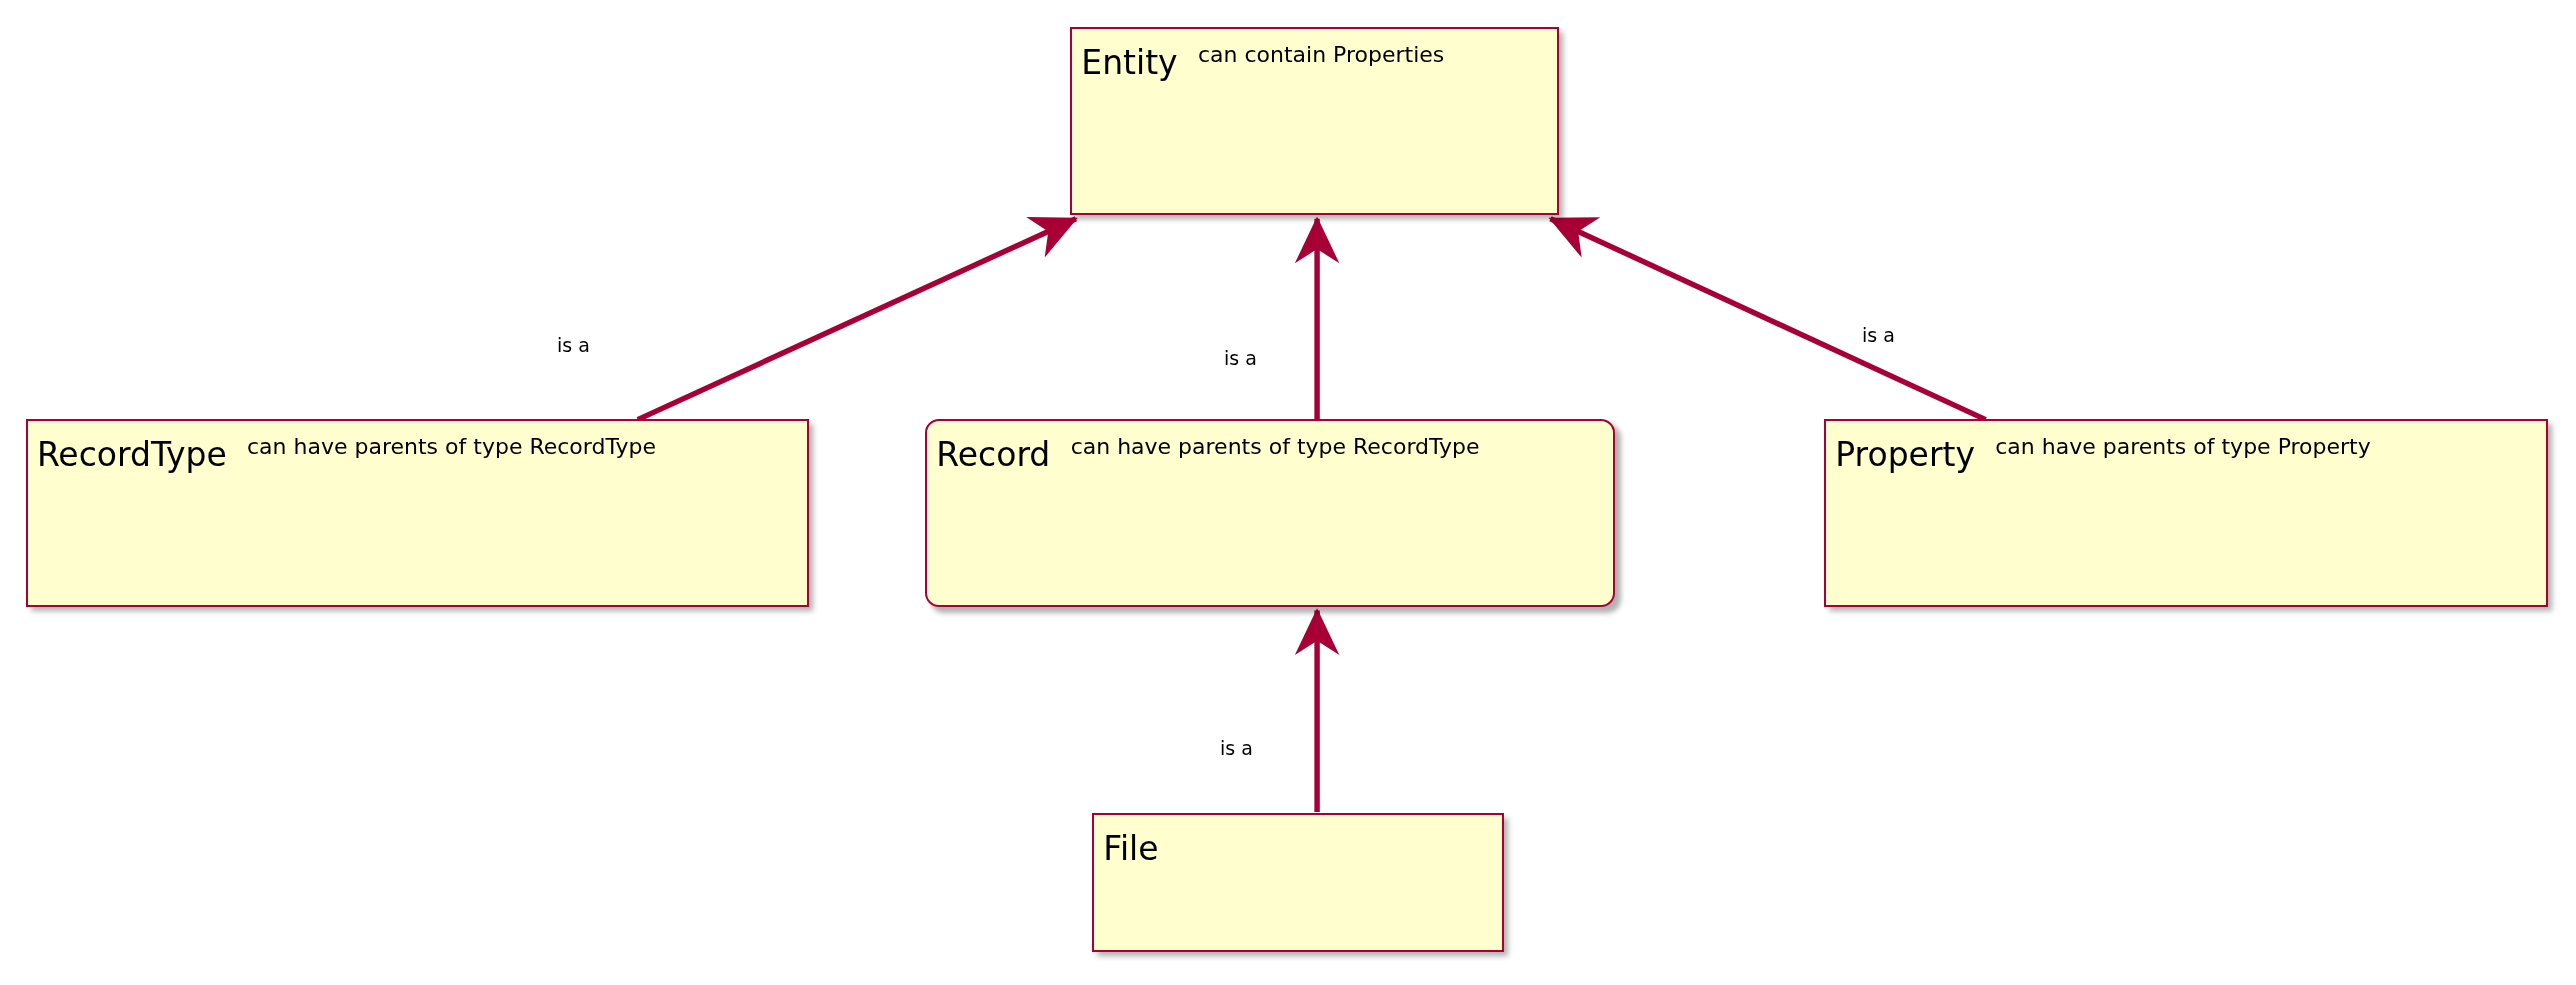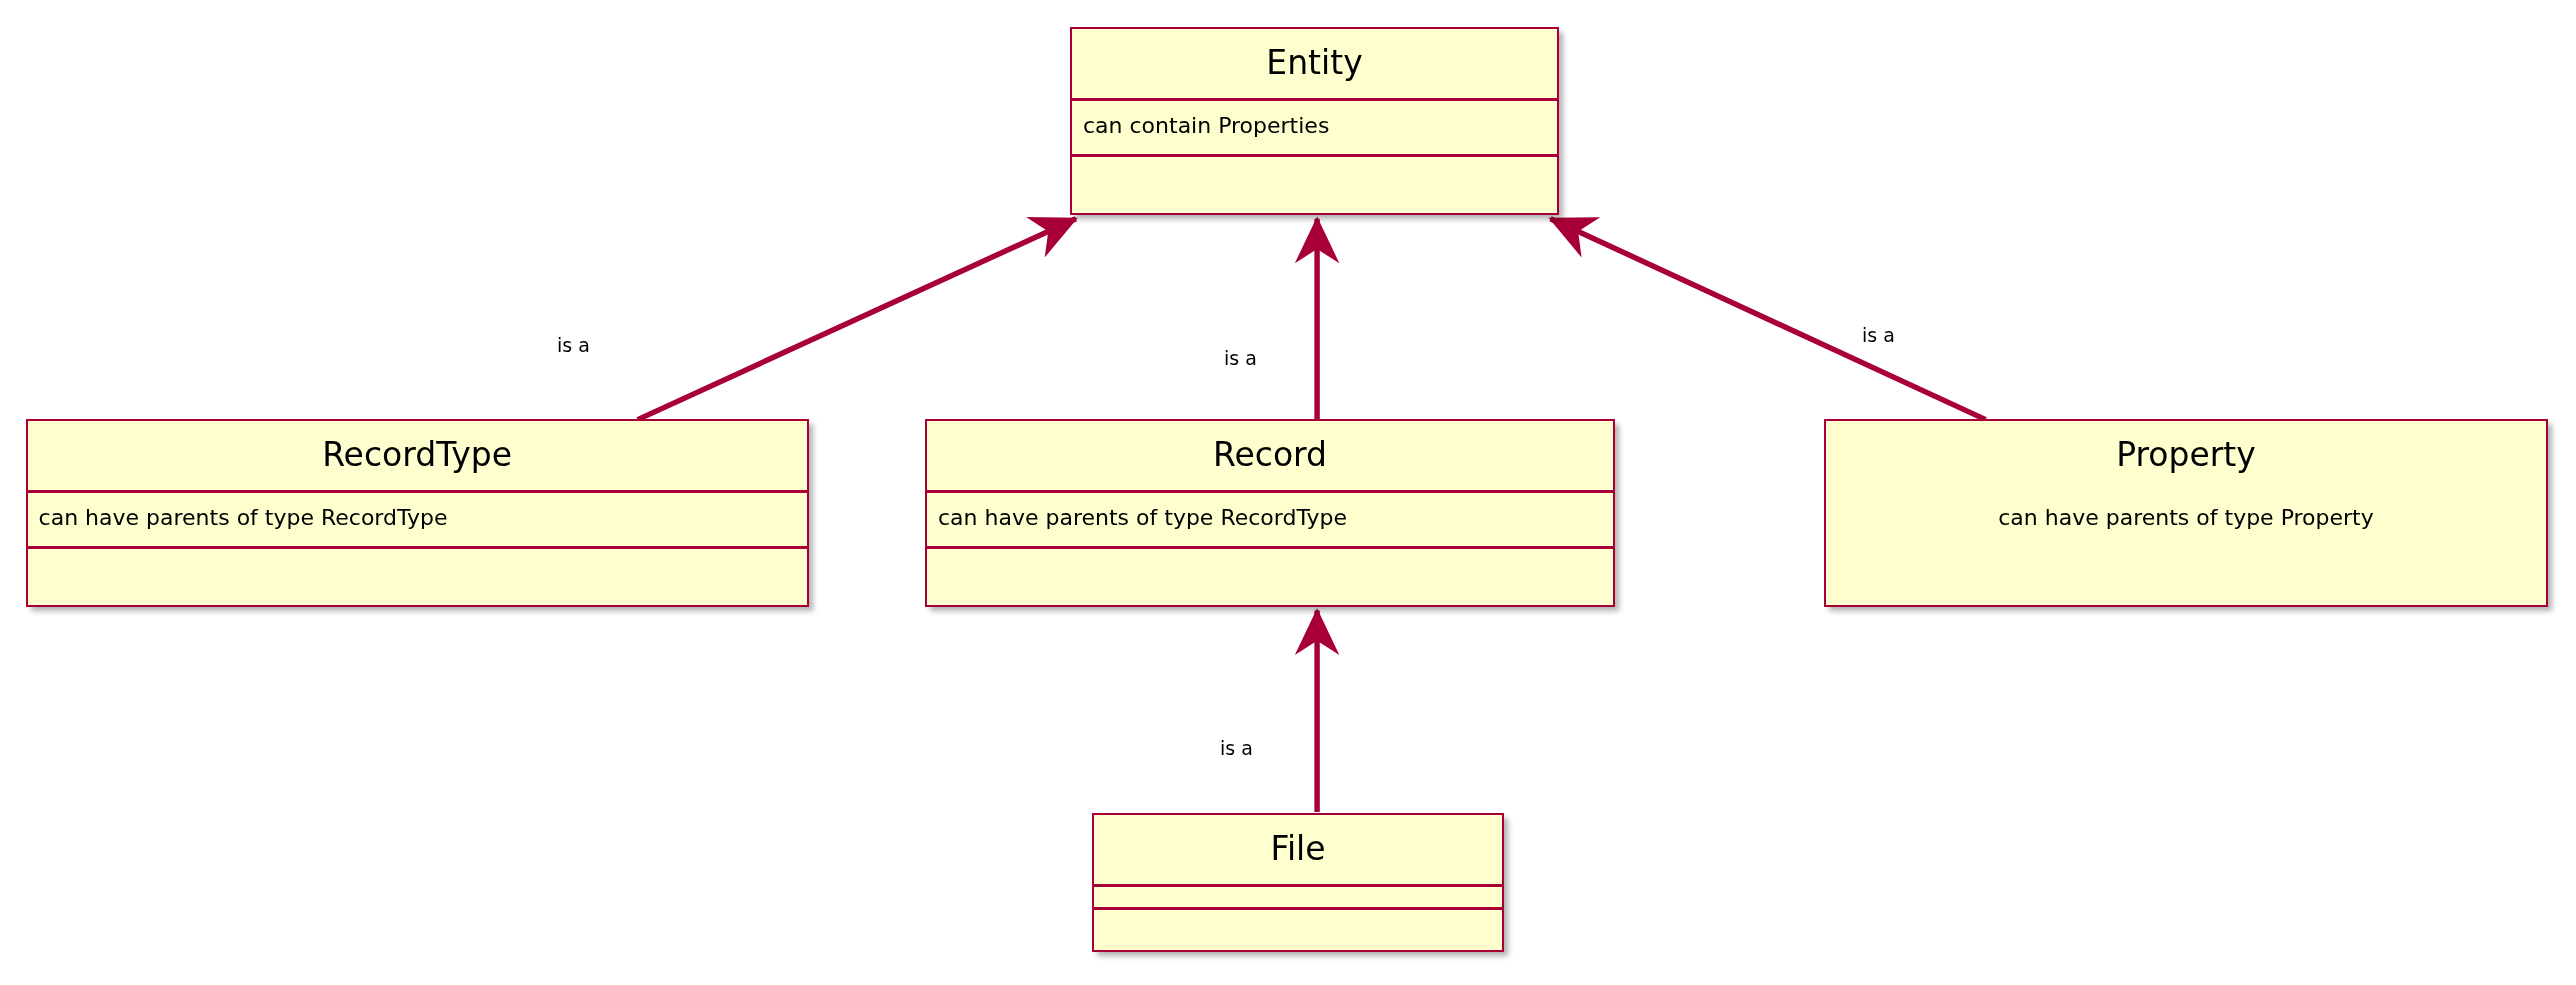--- a/index.html
+++ b/index.html
@@ -25,21 +25,20 @@
     height: 985px;
     pointer-events: none;
   }
   .uml-class {
     position: absolute;
     box-sizing: border-box;
     background: #FEFECE;
     border: 2.3px solid #A80036;
     box-shadow: 5.4px 5.4px 5.4px rgba(0,0,0,0.30);
     display: flex;
-    flex-direction: column;
     z-index: 5;
   }
   .uml-title {
     box-sizing: border-box;
     text-align: center;
     color: #000000;
     font-size: 33px;
     line-height: 1;
     padding: 17px 9.3px 18.6px 9.3px;
     white-space: nowrap;
@@ -98,29 +97,29 @@
   </div>
 
   <div class="uml-class" style="left: 25.6px; top: 419px; width: 783px; height: 188px;">
     <div class="uml-title">RecordType</div>
     <div class="uml-divider"></div>
     <div class="uml-compartment">can have parents of type RecordType</div>
     <div class="uml-divider"></div>
     <div class="uml-compartment empty"></div>
   </div>
 
-  <div class="uml-class" style="left: 925px; top: 419px; width: 690px; height: 188px;">
+  <div class="uml-class" style="left: 925px; top: 419px; width: 690px; height: 188px; border-radius: 14px;">
     <div class="uml-title">Record</div>
     <div class="uml-divider"></div>
     <div class="uml-compartment">can have parents of type RecordType</div>
     <div class="uml-divider"></div>
     <div class="uml-compartment empty"></div>
   </div>
 
-  <div class="uml-class" style="left: 1824px; top: 419px; width: 724px; height: 188px; align-items: center;">
+  <div class="uml-class" style="left: 1824px; top: 419px; width: 724px; height: 188px;">
     <div class="uml-title">Property</div>
     <div class="uml-divider"></div>
     <div class="uml-compartment">can have parents of type Property</div>
     <div class="uml-divider"></div>
     <div class="uml-compartment empty"></div>
   </div>
 
   <div class="uml-class" style="left: 1092px; top: 813px; width: 412px; height: 139px;">
     <div class="uml-title">File</div>
     <div class="uml-divider"></div>

